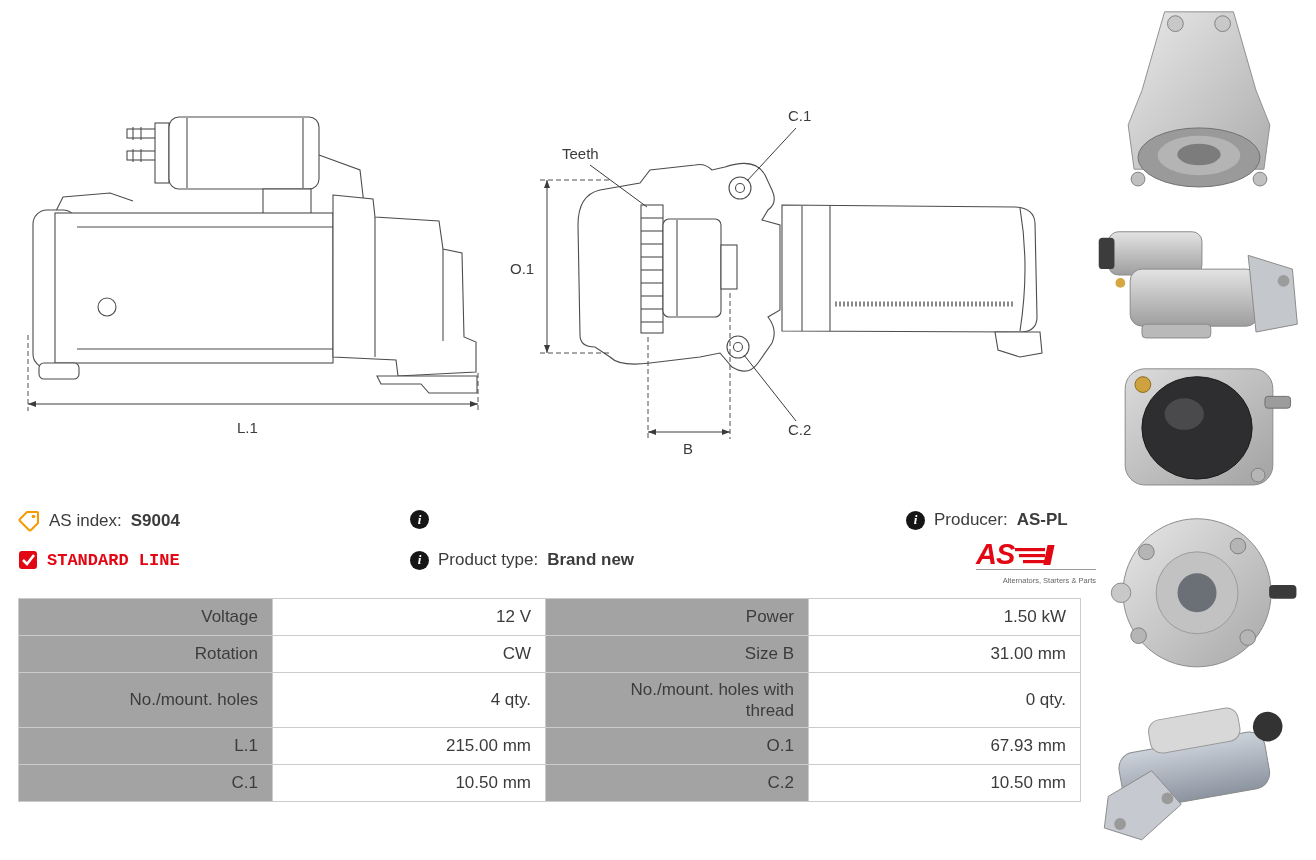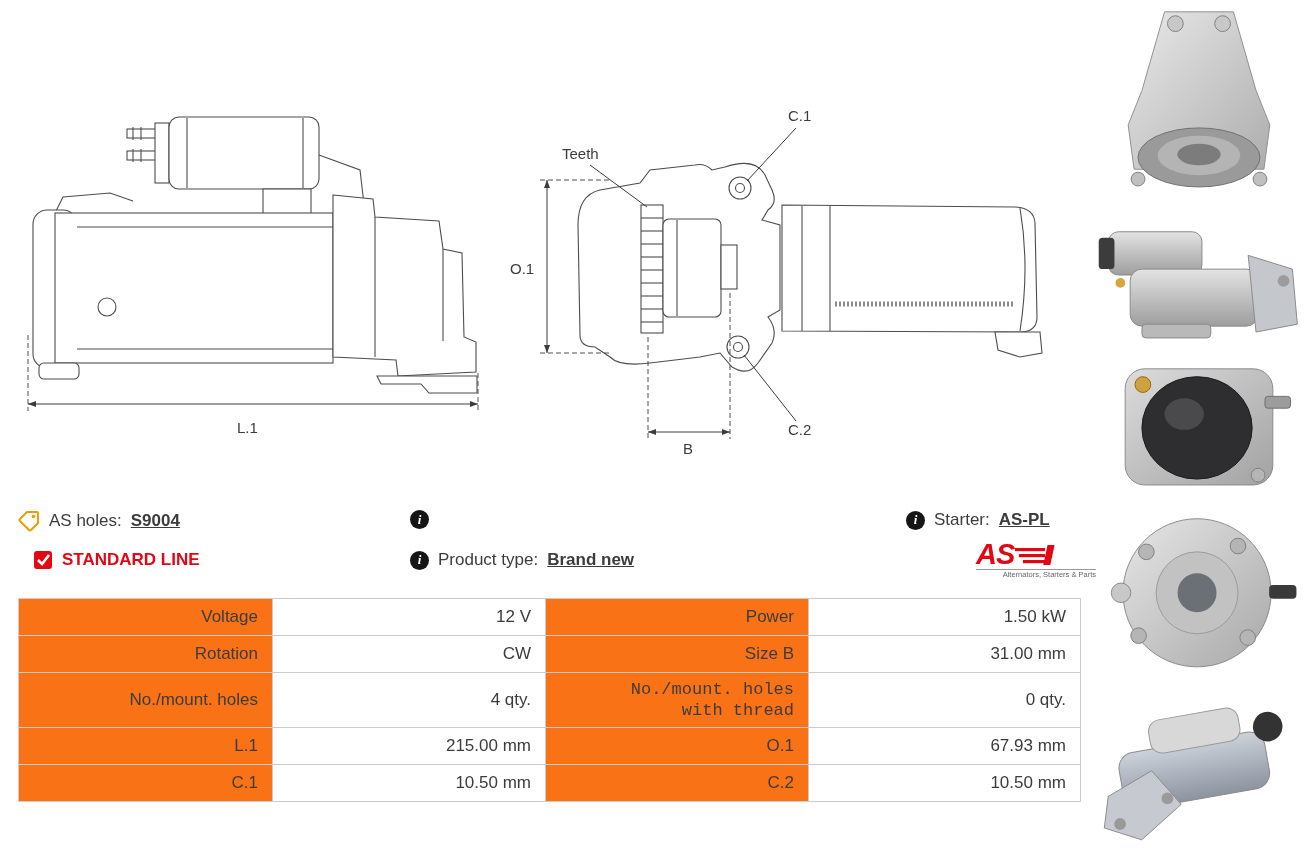--- a/index.html
+++ b/index.html
@@ -17,46 +17,46 @@
 
   
   .photos { position: absolute; left: 1082px; top: 0; width: 234px; height: 860px;
             display: flex; flex-direction: column; align-items: center; overflow: hidden; }
   .photo { margin: 2px 0; }
 
   
   .info { position: absolute; left: 18px; top: 505px; width: 1062px; height: 95px; }
   .info-item { position: absolute; display: flex; align-items: center; gap: 9px; white-space: nowrap; }
   .i-asindex  { left: 0;     top: 5px; }
-  .i-standard { left: 15px;     top: 45px; }
+  .i-standard { left: 0;     top: 45px; font-family: Liberation Mono, monospace; }
   .i-desc     { left: 392px; top: 5px; }
   .i-ptype    { left: 392px; top: 45px; }
   .i-producer { left: 888px; top: 5px; }
   .i-logo     { left: 958px; top: 36px; }
   .t  { font-size: 17px; color: #3c3c3c; }
-  .b  { font-weight: bold; text-decoration: underline; }
+  .b  { font-weight: bold; }
   .red { color: #e30613; font-weight: bold; }
   .info-ic { width: 19px; height: 19px; border-radius: 50%; background: #151515; color: #fff;
              display: inline-flex; align-items: center; justify-content: center;
              font-family: "Liberation Serif", serif; font-style: italic; font-weight: bold;
              font-size: 13px; flex: 0 0 19px; }
 
   
   .logo { width: 120px; }
   .logo-top { display: flex; align-items: flex-end; gap: 1px; }
   .logo-as { font-size: 29px; line-height: 26px; font-weight: bold; font-style: italic; color: #e30613; letter-spacing: -1px; }
-  .logo-tag { font-size: 7.5px; color: #666; border-top: 1px solid #9a9a9a; margin-top: 2px; padding-top: 0; text-align: right; }
+  .logo-tag { font-size: 7.5px; color: #666; border-top: 1px solid #9a9a9a; margin-top: 2px; padding-top: 6px; text-align: right; }
 
   
   .spec-table { position: absolute; left: 18px; top: 598px; width: 1062px;
                 border-collapse: collapse; font-size: 17px; color: #3c3c3c; table-layout: fixed; }
   .spec-table td { border: 1px solid #cbcbcb; padding: 0 14px; text-align: right; height: 37px; vertical-align: middle; }
-  .spec-table td.lbl { background: #f97316; }
+  .spec-table td.lbl { background: #a3a3a3; }
   .spec-table tr.tall td { height: 55px; }
-  .spec-table td.wrap2 { padding-left: 60px; line-height: 1.25; font-family: Liberation Mono, monospace; }
+  .spec-table td.wrap2 { padding-left: 60px; line-height: 1.25; }
 </style>
 </head>
 <body>
 
 <div class="page">
 
   <div class="draw-side">
     <svg width="480" height="350" viewBox="0 0 480 350">
       <defs>
         <marker id="arrA" markerWidth="9" markerHeight="7" refX="8" refY="3" orient="auto-start-reverse">
@@ -241,21 +241,21 @@
     </svg>
   </div>
 
   <div class="info">
 
     <div class="info-item i-asindex">
       <svg width="22" height="22" viewBox="0 0 22 22">
         <path d="M2 9 L9 2 H19 Q20 2 20 3 V13 L13 20 Q12 21 11 20 L2 11 Q1 10 2 9 Z" fill="none" stroke="#f59b00" stroke-width="2"></path>
         <circle cx="15.5" cy="6.5" r="1.8" fill="#f59b00"></circle>
       </svg>
-      <span class="t">AS holes:</span>
+      <span class="t">AS index:</span>
       <span class="t b">S9004</span>
     </div>
 
     <div class="info-item i-standard">
       <svg width="20" height="20" viewBox="0 0 20 20">
         <rect x="1" y="1" width="18" height="18" rx="3" fill="#e30613"></rect>
         <path d="M5 10 L9 14 L16 5" stroke="#ffffff" stroke-width="2.6" fill="none"></path>
       </svg>
       <span class="t red">STANDARD LINE</span>
     </div>
@@ -265,21 +265,21 @@
     </div>
 
     <div class="info-item i-ptype">
       <span class="info-ic">i</span>
       <span class="t">Product type:</span>
       <span class="t b">Brand new</span>
     </div>
 
     <div class="info-item i-producer">
       <span class="info-ic">i</span>
-      <span class="t">Starter:</span>
+      <span class="t">Producer:</span>
       <span class="t b">AS-PL</span>
     </div>
 
     <div class="info-item i-logo">
       <div class="logo">
         <div class="logo-top">
           <span class="logo-as">AS</span>
           <svg width="44" height="24" viewBox="0 0 44 24">
             <rect x="0" y="5" width="30" height="3.2" fill="#e30613"></rect>
             <rect x="4" y="11" width="26" height="3.2" fill="#e30613"></rect>

